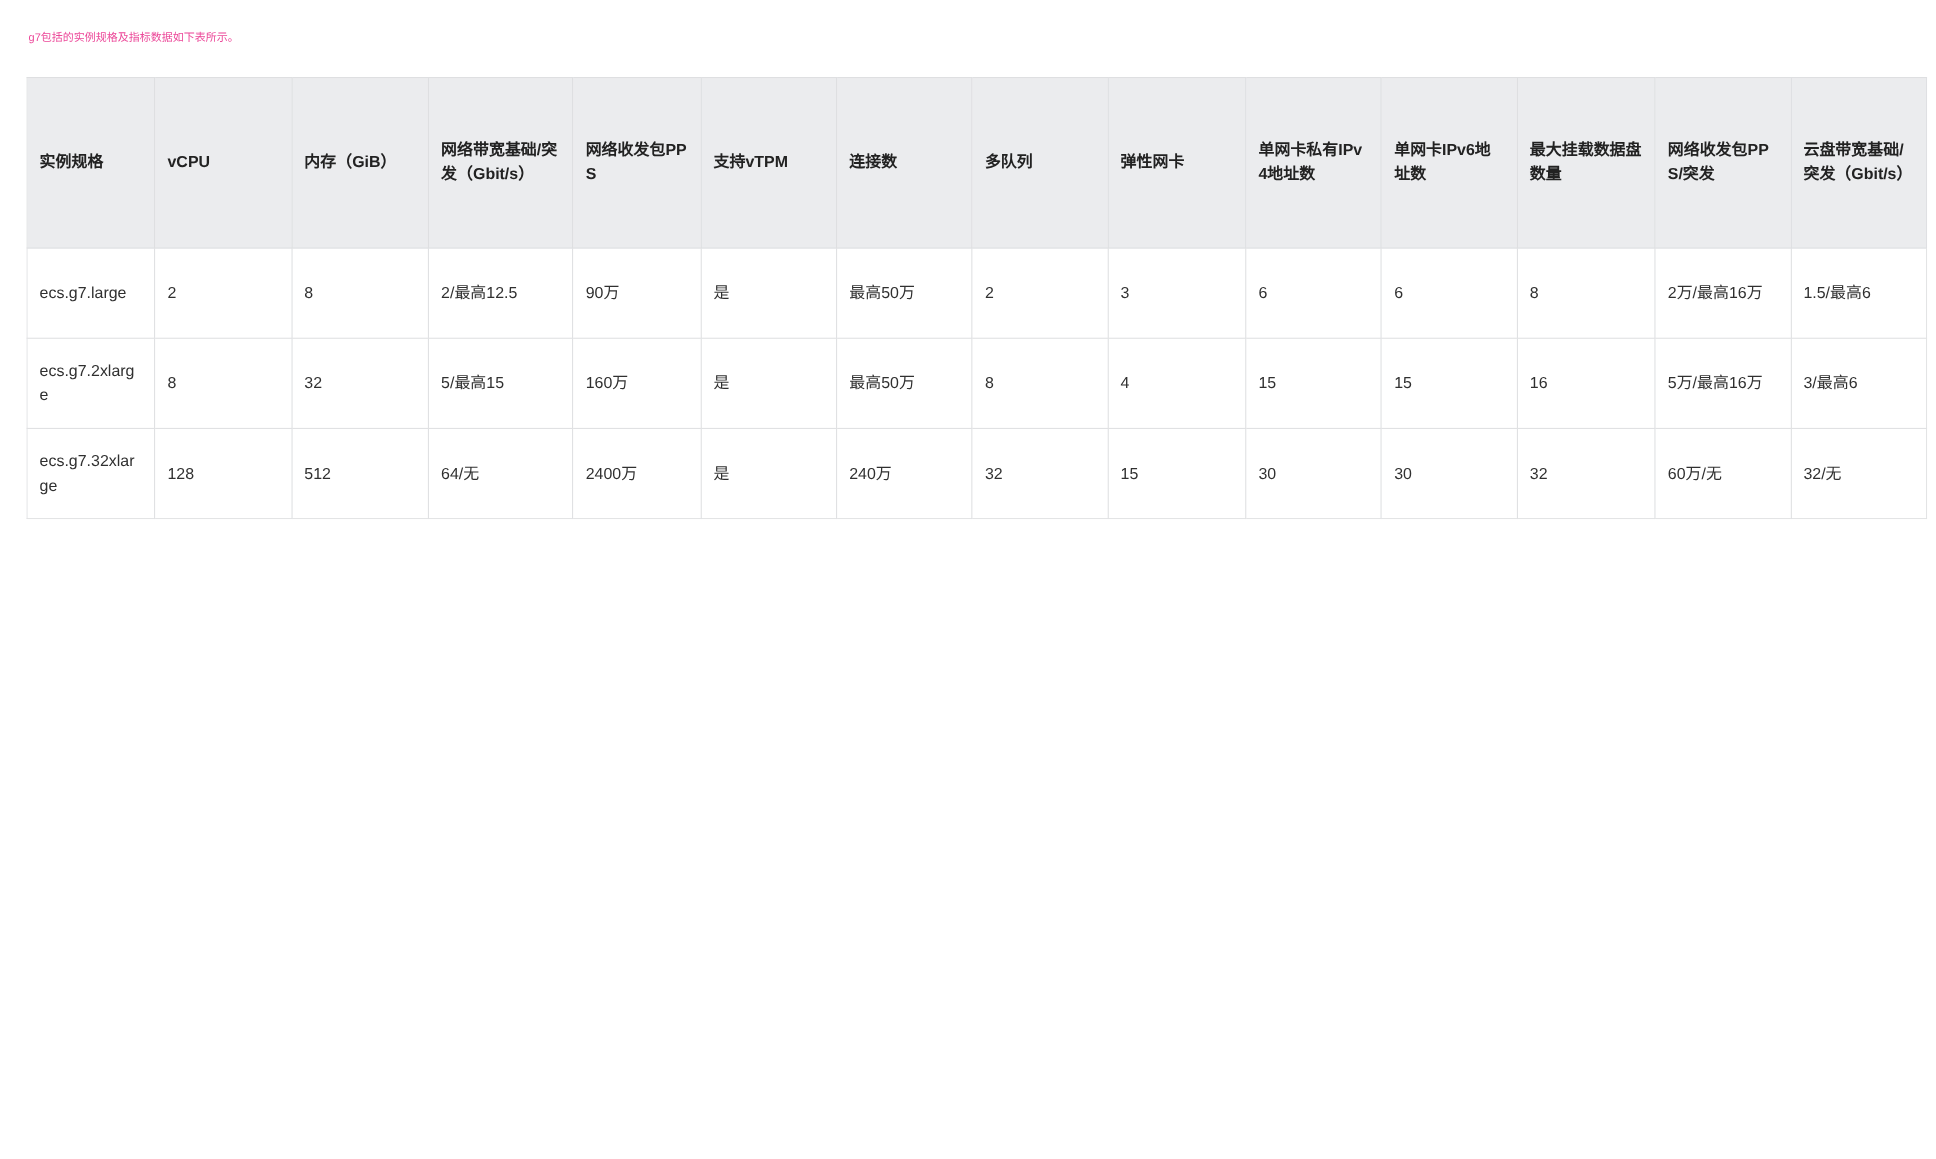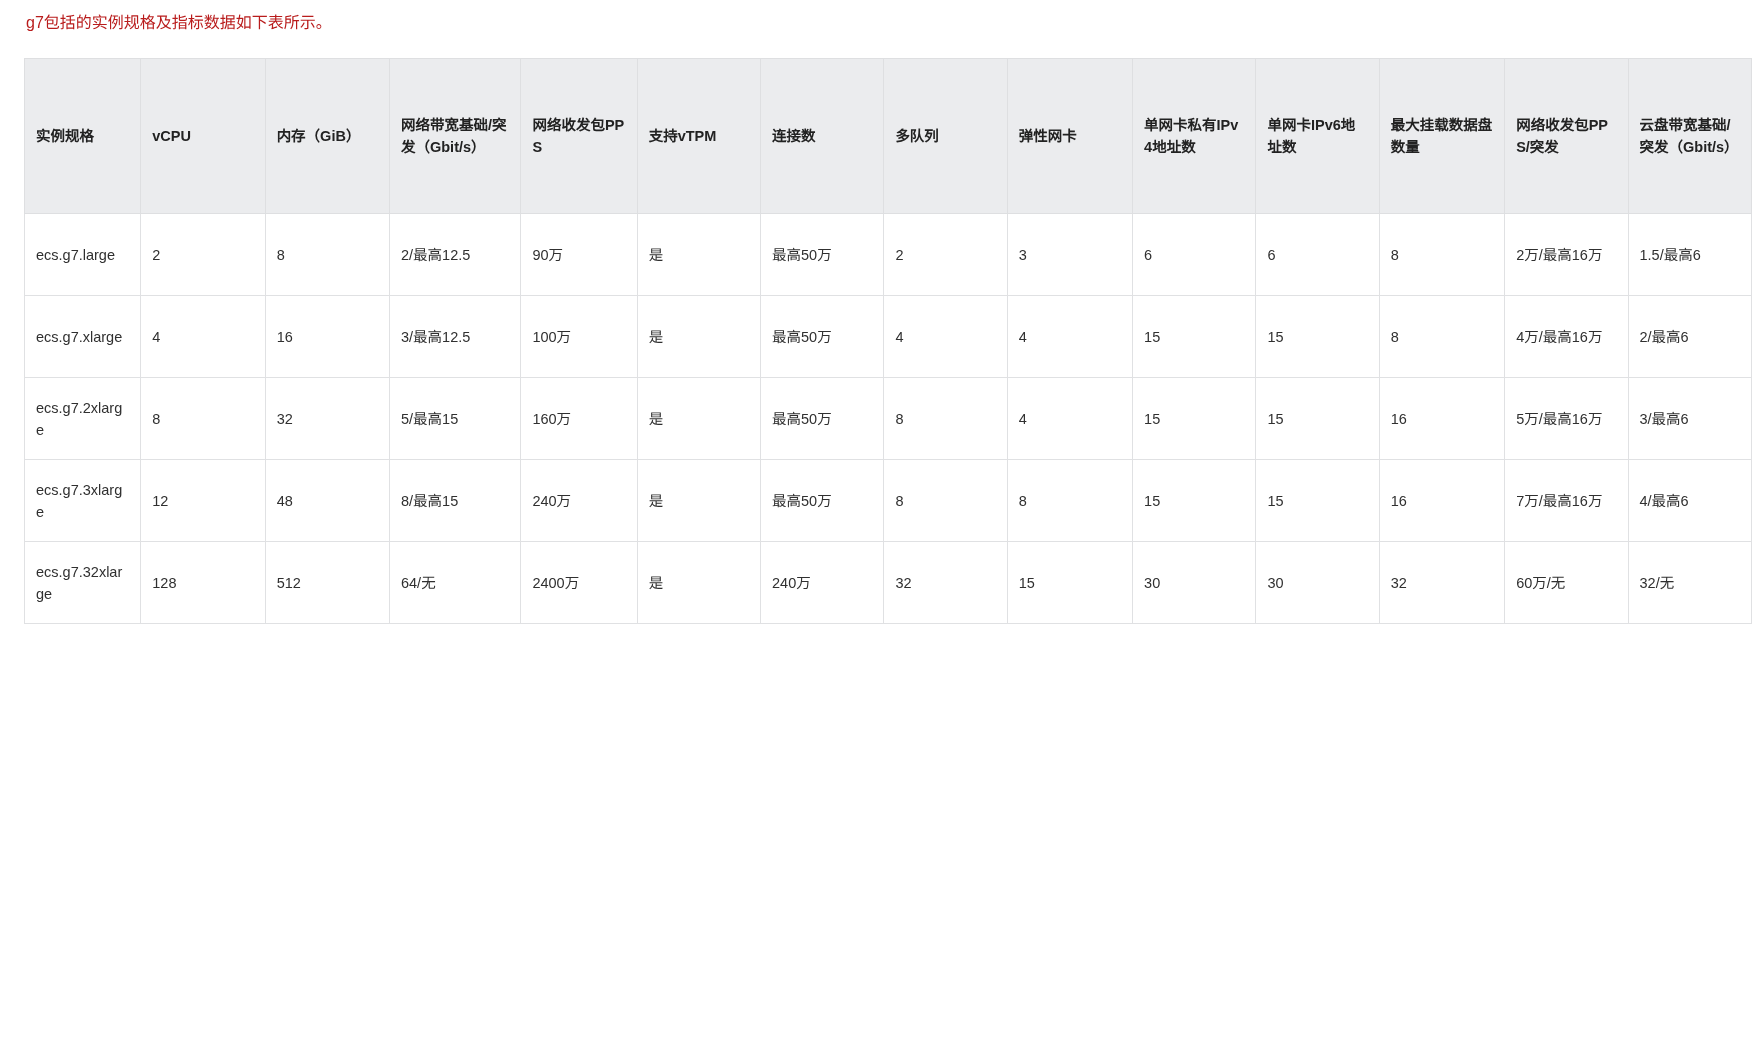--- a/index.html
+++ b/index.html
@@ -14,24 +14,24 @@
     font-family: "Liberation Sans", "DejaVu Sans", sans-serif;
     color: #333333;
     -webkit-font-smoothing: antialiased;
   }
   .page {
     padding: 10px 24px 0 24px;
     box-sizing: border-box;
     width: 1760px;
   }
   .intro {
-    font-size: 16px;
+    font-size: 10px;
     line-height: 26px;
-    color: #b91c1c;
-    margin: 0 0 22px 2px;
+    color: #ec4899;
+    margin: 12px 0 22px 2px;
   }
   .table-wrap {
     width: 1728px;
     overflow: hidden;
   }
   table.spec {
     border-collapse: collapse;
     table-layout: fixed;
     width: 1728px;
     font-size: 14.5px;
@@ -130,66 +130,34 @@
           <td>最高50万</td>
           <td>2</td>
           <td>3</td>
           <td>6</td>
           <td>6</td>
           <td>8</td>
           <td>2万/最高16万</td>
           <td>1.5/最高6</td>
         </tr>
         <tr>
-          <td>ecs.g7.xlarge</td>
-          <td>4</td>
-          <td>16</td>
-          <td>3/最高12.5</td>
-          <td>100万</td>
-          <td>是</td>
-          <td>最高50万</td>
-          <td>4</td>
-          <td>4</td>
-          <td>15</td>
-          <td>15</td>
-          <td>8</td>
-          <td>4万/最高16万</td>
-          <td>2/最高6</td>
-        </tr>
-        <tr>
           <td>ecs.g7.2xlarge</td>
           <td>8</td>
           <td>32</td>
           <td>5/最高15</td>
           <td>160万</td>
           <td>是</td>
           <td>最高50万</td>
           <td>8</td>
           <td>4</td>
           <td>15</td>
           <td>15</td>
           <td>16</td>
           <td>5万/最高16万</td>
           <td>3/最高6</td>
-        </tr>
-        <tr>
-          <td>ecs.g7.3xlarge</td>
-          <td>12</td>
-          <td>48</td>
-          <td>8/最高15</td>
-          <td>240万</td>
-          <td>是</td>
-          <td>最高50万</td>
-          <td>8</td>
-          <td>8</td>
-          <td>15</td>
-          <td>15</td>
-          <td>16</td>
-          <td>7万/最高16万</td>
-          <td>4/最高6</td>
         </tr>
         <tr>
           <td>ecs.g7.32xlarge</td>
           <td>128</td>
           <td>512</td>
           <td>64/无</td>
           <td>2400万</td>
           <td>是</td>
           <td>240万</td>
           <td>32</td>

